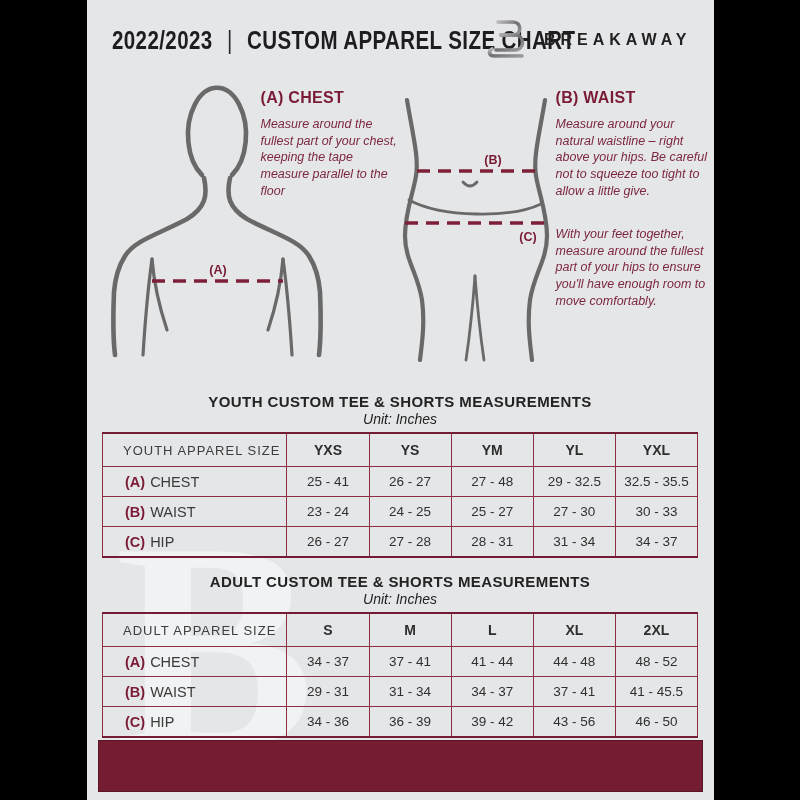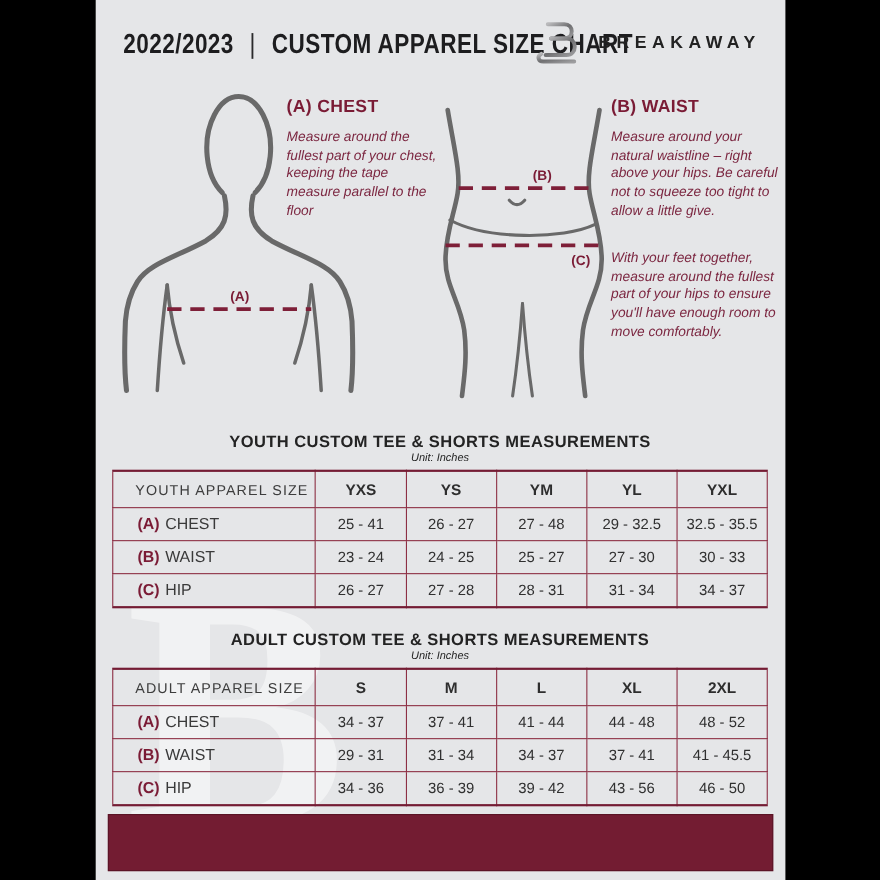--- a/index.html
+++ b/index.html
@@ -22,21 +22,21 @@
   .instr p{margin:0;font-style:italic;font-size:12.5px;line-height:1.33;color:#7c2741;}
   .instr.chest{left:174px;top:11px;width:144px;}
   .instr.waist{left:469px;top:11px;width:152px;}
   .instr.hips{left:469px;top:148px;width:152px;}
 
   
   .table-block{position:absolute;left:0;width:627px;z-index:1;text-align:center;margin-top:23px;}
   .table-block.youth{top:366px;}
   .table-block.adult{top:546px;}
   .table-block h2{margin:4px 0 0 0;font-size:15px;font-weight:bold;color:#232323;letter-spacing:.4px;}
-  .table-block .unit{font-style:italic;font-size:10px;color:#232323;margin-top:1px;}
+  .table-block .unit{font-style:italic;font-size:14px;color:#232323;margin-top:1px;}
   table.size{width:596px;margin:5px auto 0 auto;border-collapse:collapse;table-layout:fixed;
              border-top:2px solid #741c34;border-bottom:2px solid #741c34;
              border-left:1px solid #8d2f44;border-right:1px solid #8d2f44;background:transparent;}
   table.size col.c0{width:31%;}
   table.size col.cv{width:13.8%;}
   table.size th,table.size td{border:1px solid #8d2f44;padding:0;}
   table.size th{height:32px;font-size:14px;font-weight:bold;color:#2e2e2e;}
   table.size th.lbl{font-weight:400;font-size:13px;letter-spacing:1px;color:#3d3d3d;text-align:left;padding-left:20px;}
   table.size td{height:29px;font-size:13.5px;color:#303030;text-align:center;}
   table.size td.lbl{text-align:left;padding-left:22px;font-size:14.5px;color:#3a3a3a;}

